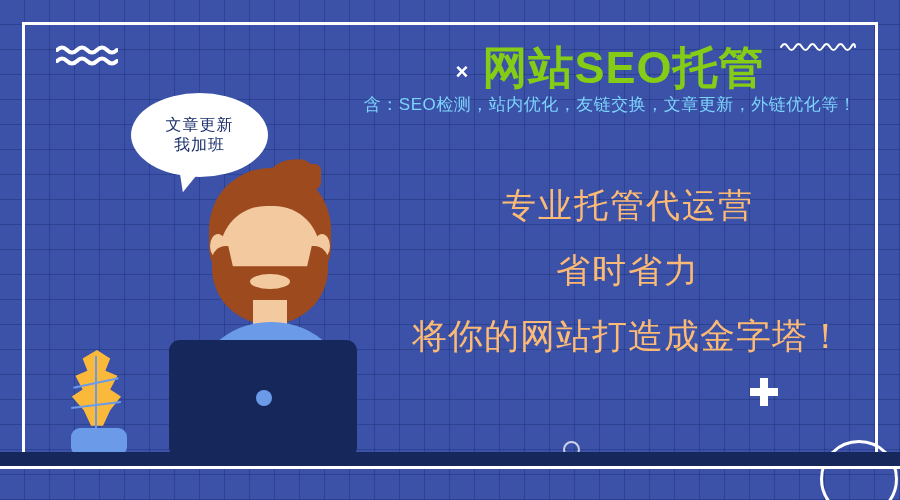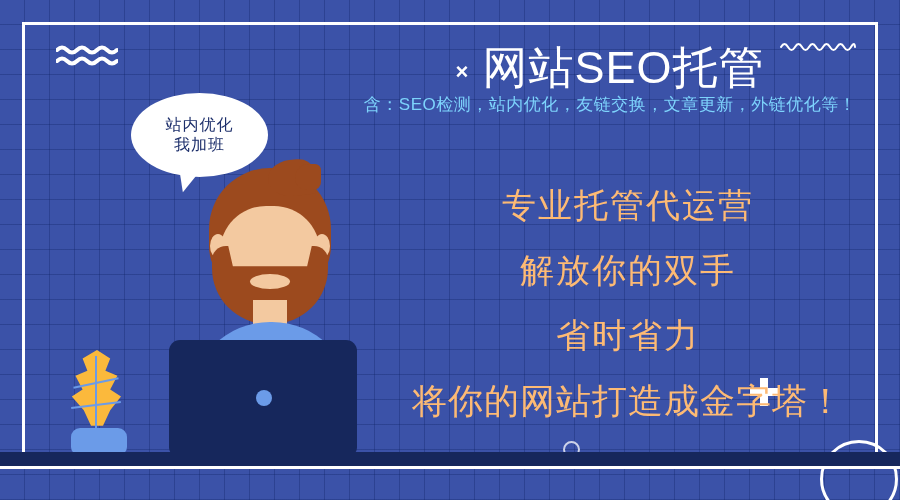--- a/index.html
+++ b/index.html
@@ -88,23 +88,23 @@
     gap:14px;
   }
   .x-mark{
     color:#ffffff;
     font-size:22px;
     font-weight:700;
     line-height:1;
     transform:translateY(4px);
   }
   .main-title{
-    color:#ffffff;
+    color:#84cc16;
     font-size:45px;
-    font-weight:400;
+    font-weight:700;
     letter-spacing:1px;
     line-height:1.08;
     white-space:nowrap;
   }
   .sub-title{
     margin-top:0;
     color:#7dd3fc;
     font-size:17px;
     font-weight:400;
     letter-spacing:0.5px;
@@ -268,28 +268,27 @@
   <div class="headline">
     <div class="title-row">
       <span class="x-mark">×</span>
       <span class="main-title">网站SEO托管</span>
     </div>
     <div class="sub-title">含：SEO检测，站内优化，友链交换，文章更新，外链优化等！</div>
   </div>
 
   <div class="points">
     <div class="point">专业托管代运营</div>
-    <div class="point">解放你的双手</div>
     <div class="point">省时省力</div>
     <div class="point last">将你的网站打造成金字塔！</div>
   </div>
 
   <div class="bubble-tail"></div>
   <div class="bubble">
-    <div class="bubble-line">站内优化</div>
+    <div class="bubble-line">文章更新</div>
     <div class="bubble-line">我加班</div>
   </div>
 
   <div class="person">
     <div class="hair-back"></div>
     <div class="quiff"></div>
     <div class="quiff2"></div>
     <div class="face"></div>
     <div class="ear left"></div>
     <div class="ear right"></div>

